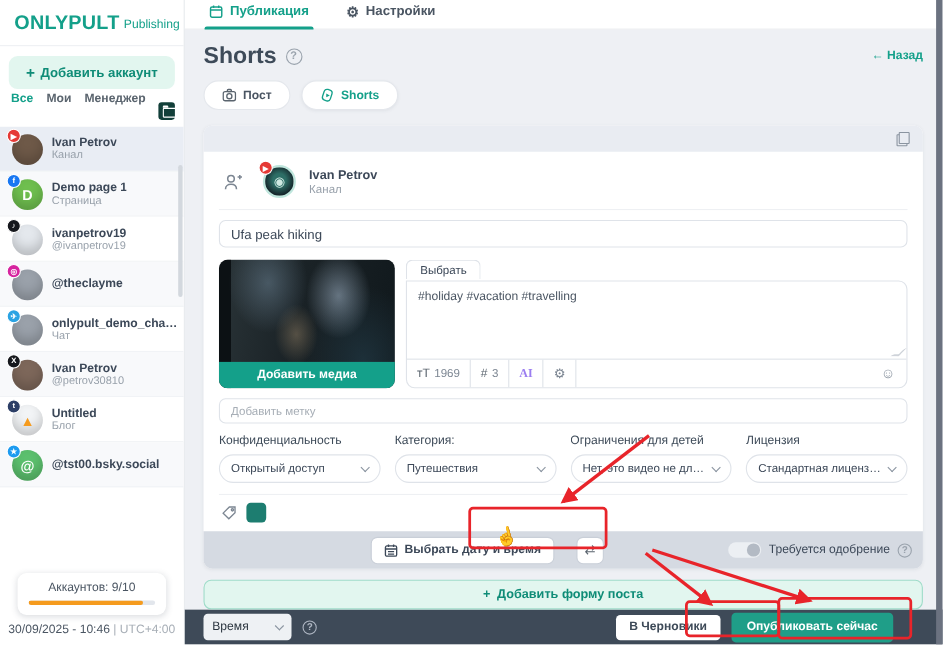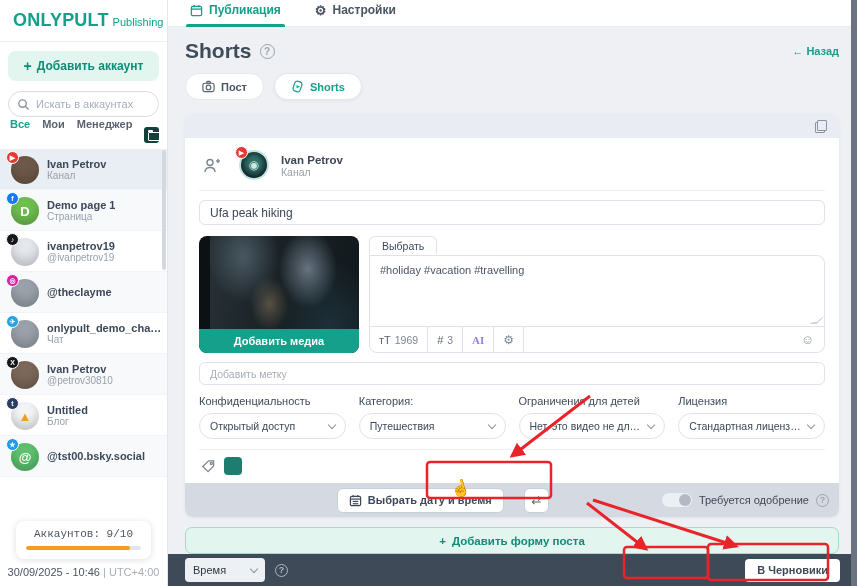--- a/index.html
+++ b/index.html
@@ -32,21 +32,21 @@
   .acct-row.selected { background:#e9edf4; }
   .acct-row:nth-child(even):not(.selected) { background:#f8f9fb; }
   .avatar-wrap { position:relative; width:30px; height:30px; flex:none; }
   .avatar { width:28px; height:28px; border-radius:50%; margin:2px 0 0 2px; display:flex; align-items:center; justify-content:center; font-size:13px; font-weight:bold; color:#fff; box-shadow:inset 0 -6px 10px rgba(0,0,0,.18); }
   .badge { position:absolute; top:-3px; left:-3px; width:13px; height:13px; border-radius:50%; color:#fff; font-size:7px; display:flex; align-items:center; justify-content:center; border:1.5px solid #fff; font-weight:bold; }
   .acct-text { overflow:hidden; }
   .acct-name { font-size:11px; font-weight:bold; color:var(--txt); white-space:nowrap; overflow:hidden; text-overflow:ellipsis; max-width:115px; }
   .acct-sub { font-size:10px; color:var(--sub); white-space:nowrap; }
   .sidebar-footer { position:absolute; left:0; right:0; bottom:0; padding:26px 0 8px; background:linear-gradient(180deg, rgba(255,255,255,0), #fff 40%); }
   .counter-card { margin:0 16px 7px; background:#fff; border-radius:8px; box-shadow:0 1px 6px rgba(60,72,88,.18); padding:7px 10px 9px; }
-  .counter-label { font-size:11px; color:#4a5562; text-align:center; margin-bottom:6px;font-family:Liberation Mono, monospace; }
+  .counter-label { font-size:11px; color:#4a5562; text-align:center; margin-bottom:6px; }
   .progress-track { height:4px; background:#e2e6ec; border-radius:2px; overflow:hidden; }
   .progress-fill { height:100%; background:var(--orange); border-radius:2px; }
   .date-row { text-align:center; font-size:11px; color:#4a5562; }
   .date-row .utc { color:#a7aeb6; }
   .side-scroll { position:absolute; right:1px; top:150px; width:4px; height:120px; background:#d3d8de; border-radius:2px; }
 
   
   .main { flex:1; display:flex; flex-direction:column; position:relative; min-width:0; }
   .topbar { height:36px; background:#fff; display:flex; align-items:flex-end; padding-left:22px; gap:34px; border-bottom:1px solid #e8eaee; }
   .top-tab { display:flex; align-items:center; gap:6px; font-size:12px; font-weight:bold; color:#4a5562; padding-bottom:9px; position:relative; cursor:pointer; }
@@ -147,27 +147,20 @@
 
   <aside class="sidebar">
     <div class="logo-row">
       <span class="brand">ONLYPULT</span>
       <span class="brand-suffix">Publishing</span>
     </div>
     <button class="add-acct">
       <span class="plus">+</span>
       <span>Добавить аккаунт</span>
     </button>
-    <div class="search-box">
-      <svg class="cal-svg" viewBox="0 0 14 14" fill="none" stroke="#8a94a0" stroke-width="1.5">
-          <circle cx="6" cy="6" r="4"></circle>
-          <line x1="9" y1="9" x2="12.5" y2="12.5"></line>
-        </svg>
-      <input type="text" placeholder="Искать в аккаунтах" style="">
-    </div>
     <div class="filter-row">
       <div id="filter-tabs" style="display:flex;gap:12px;">
           <div class="filter-tab active">Все</div>
           <div class="filter-tab">Мои</div>
           <div class="filter-tab">Менеджер</div>
         </div>
       <div class="folder-btn"></div>
     </div>
     <div class="acct-list" id="account-list">
         <div class="acct-row selected">
@@ -442,20 +435,21 @@
     </div>
 
     <div class="bottom-bar">
       <div class="time-select">
         <span>Время</span>
         <span class="chev"></span>
       </div>
       <span class="qmark sm dark-bar">?</span>
       <div class="bb-spacer"></div>
       <button class="drafts-btn">В Черновики</button>
+      <button class="publish-btn">Опубликовать сейчас</button>
     </div>
   </div>
 
   <div class="page-scroll"></div>
 
   <svg class="overlay" width="857" height="586" viewBox="0 0 857 586">
     <defs>
       <marker id="arr" viewBox="0 0 10 10" refX="8" refY="5" markerWidth="5" markerHeight="5" orient="auto-start-reverse">
         <path d="M0,0 L10,5 L0,10 z" fill="#e8242a"></path>
       </marker>

